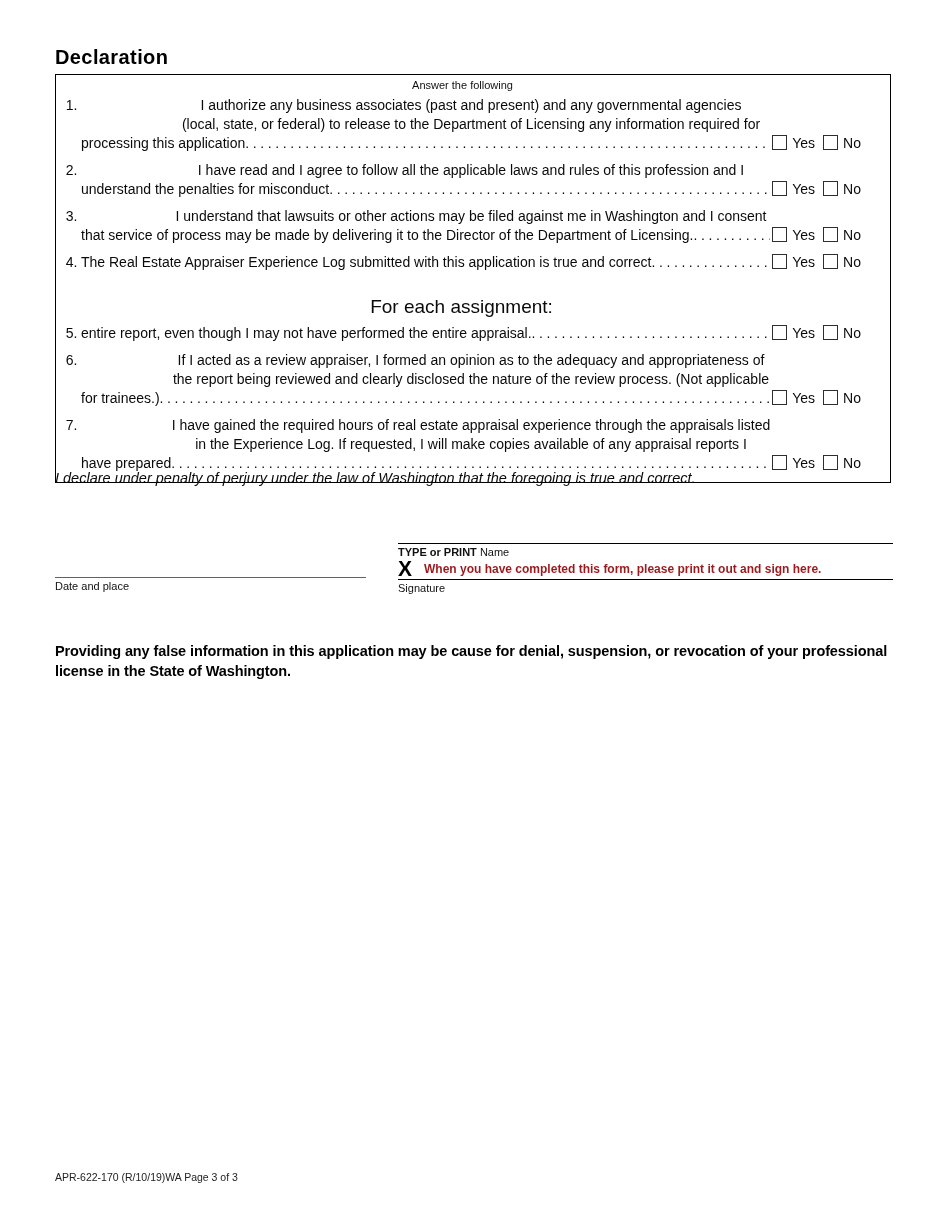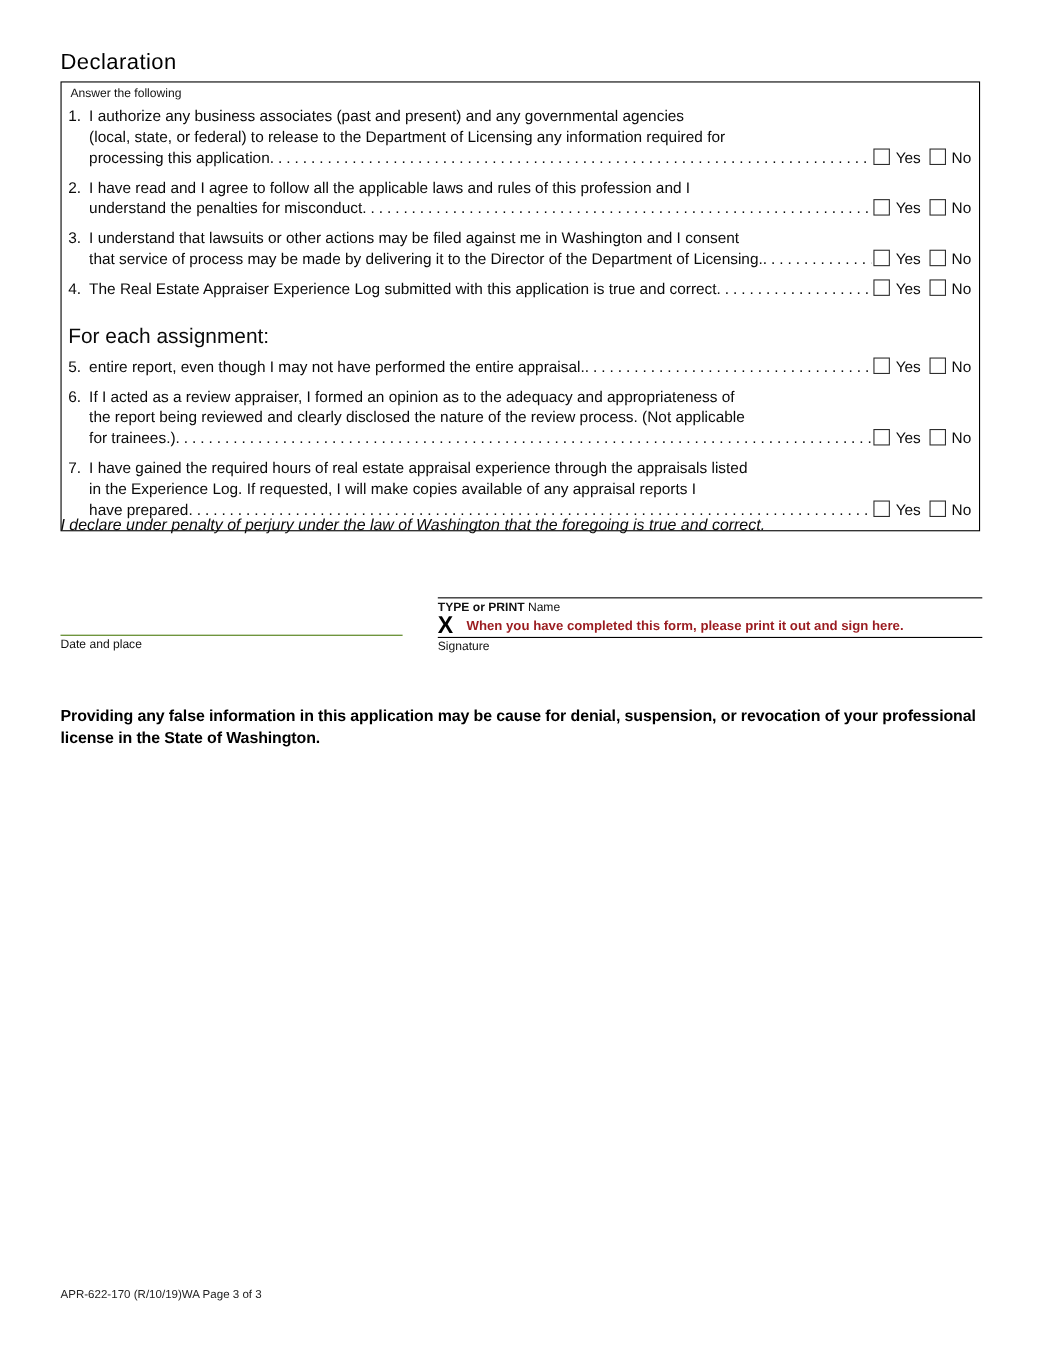--- a/index.html
+++ b/index.html
@@ -10,32 +10,33 @@
     background: #ffffff;
     font-family: "Liberation Sans", "DejaVu Sans", sans-serif;
     color: #0a0a0a;
     overflow: hidden;
   }
   .heading {
     position: absolute;
     left: 55px;
     top: 46px;
     font-size: 20px;
-    font-weight: normal;
+    font-weight: bold;
     letter-spacing: 0.4px;
     color: #000;
   }
   .decl-box {
     position: absolute;
     left: 55px;
     top: 74px;
     width: 836px;
     border: 1px solid #000;
-    padding: 2px 7px 9px 6px;
+    padding: 2px 29px 9px 6px;
     box-sizing: border-box;
+    text-align: center;
   }
   .box-label {
     font-size: 11px;
     color: #111;
     margin: 2px 0 0 2px;
   }
   .q-item {
     display: flex;
     margin-top: 8px;
     font-size: 14px;

